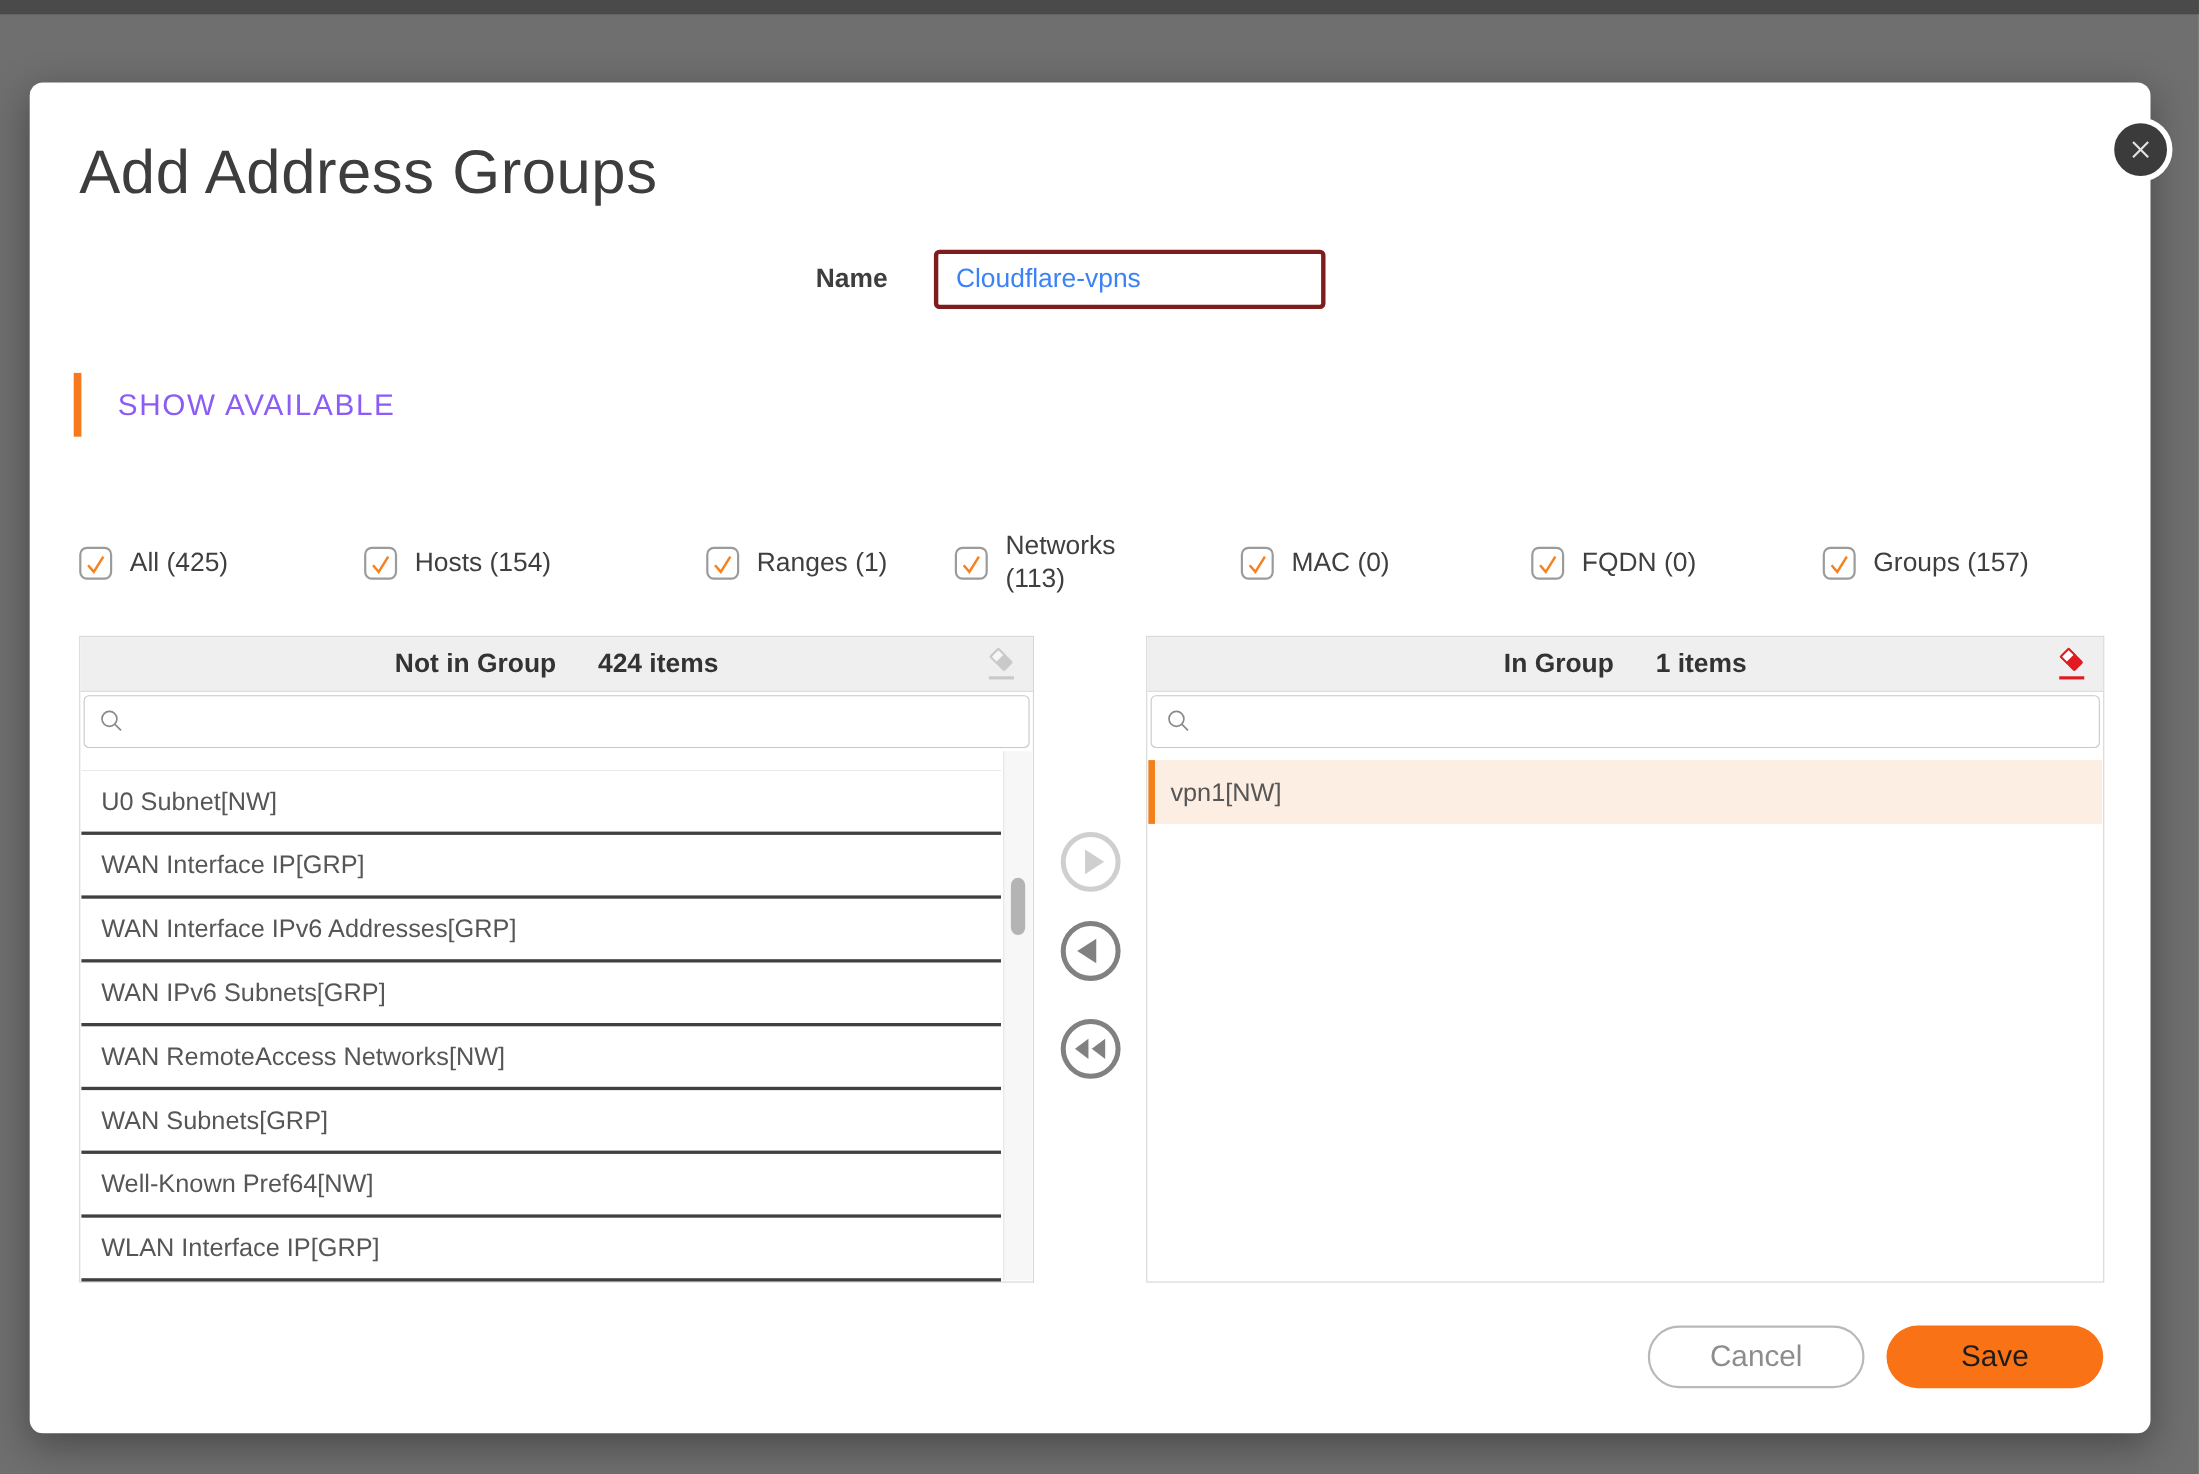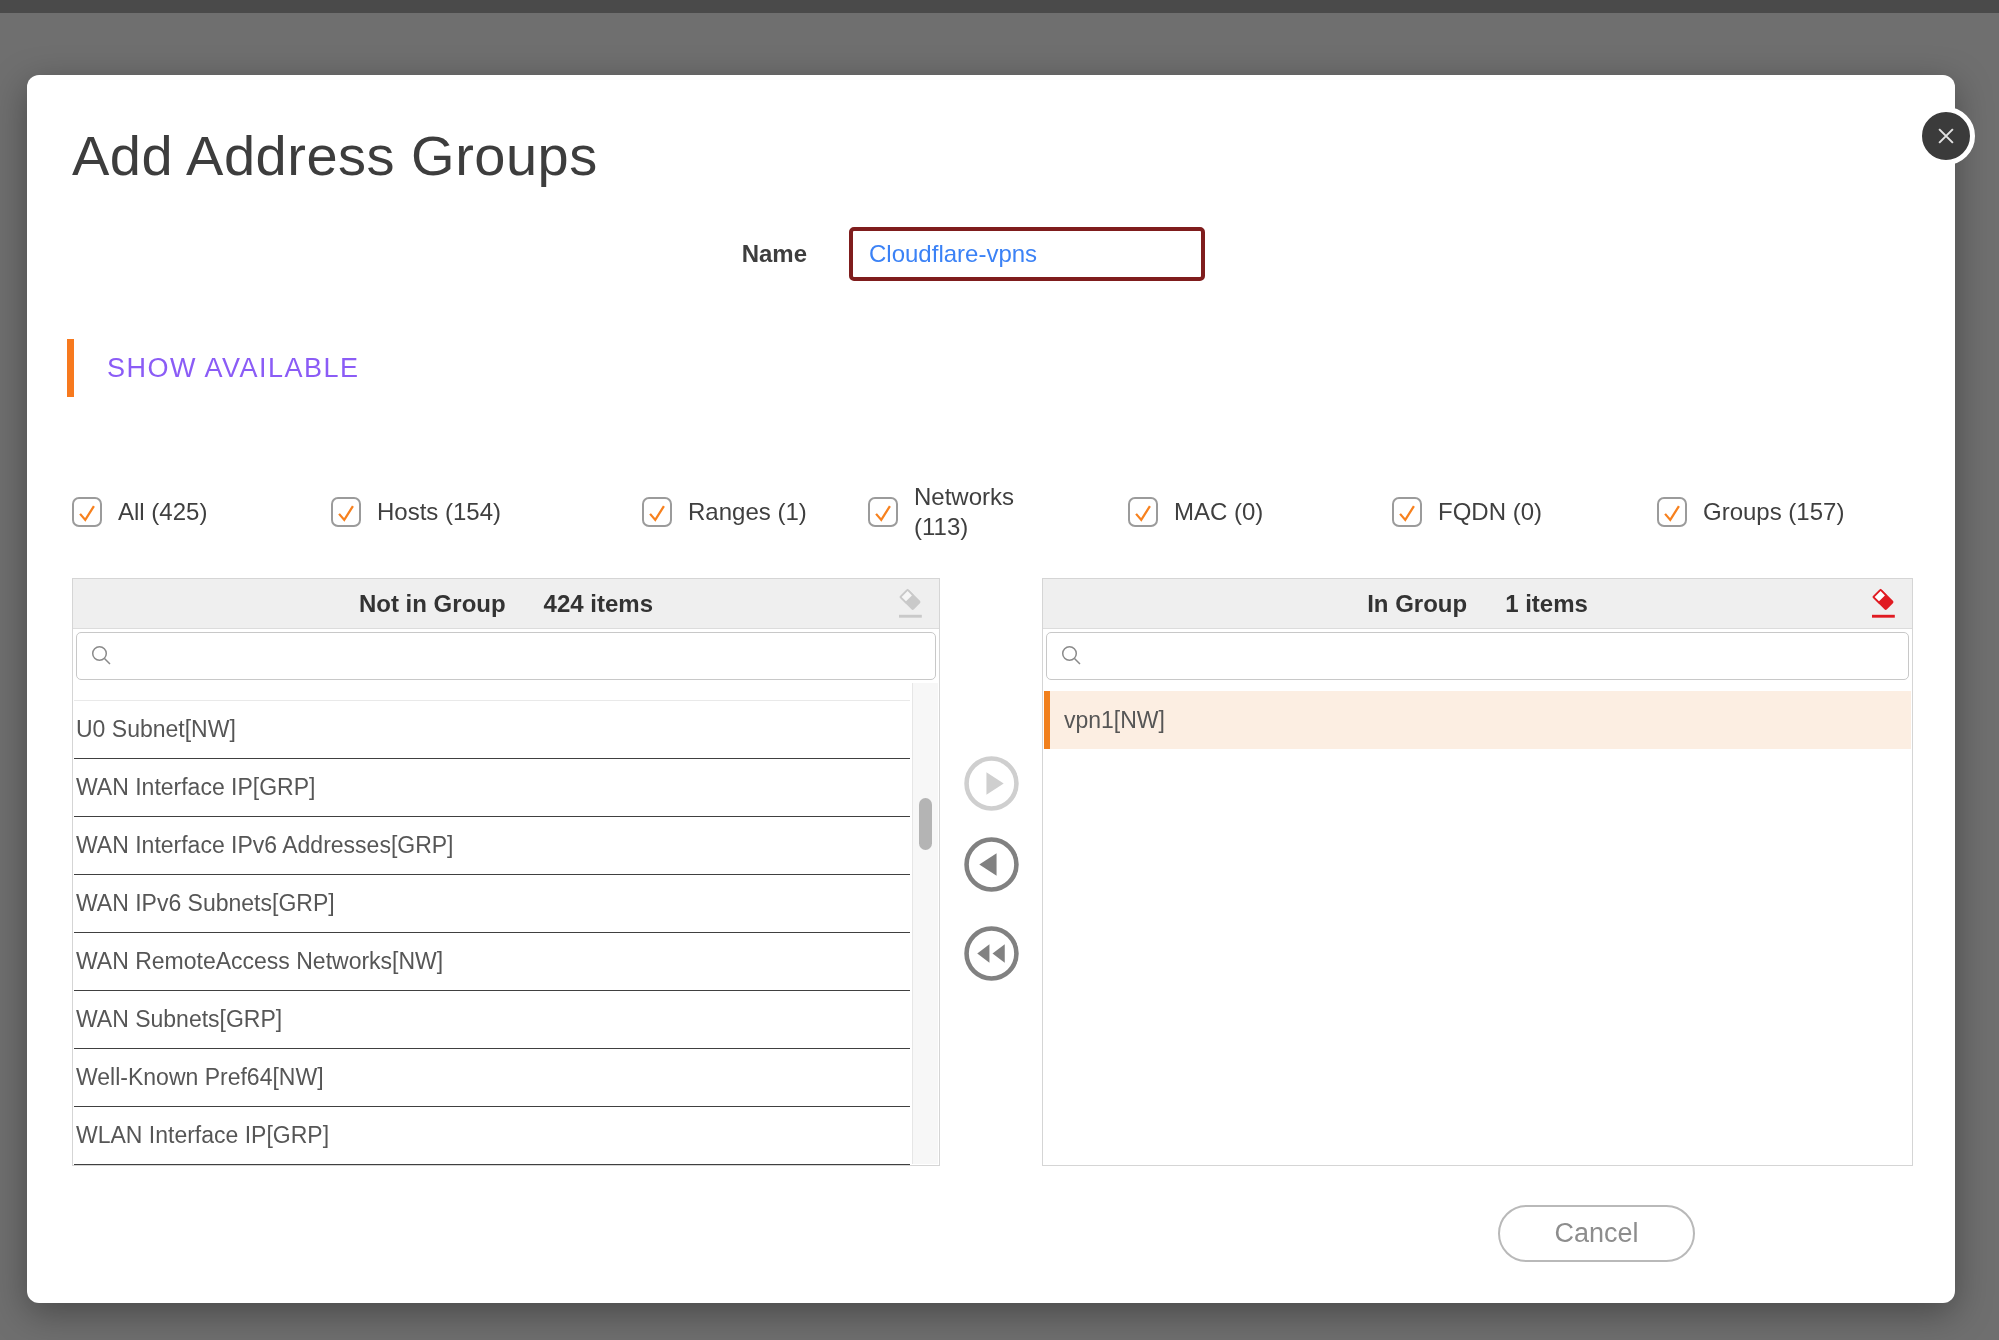--- a/index.html
+++ b/index.html
@@ -98,22 +98,22 @@
     border: none; outline: none; flex: 1; height: 100%;
     font-size: 23px; color: #4f4f4f; font-family: "Liberation Sans", sans-serif;
     background: transparent;
   }
 
   .panel-list { position: absolute; left: 1px; top: 104px; bottom: 1px; }
   .panel.left  .panel-list { right: 29px; }
   .panel.right .panel-list { right: 1px; }
   .partial-row { height: 18px; border-bottom: 1px solid #e9e9e9; }
   .list-item {
-    height: 58px; border-bottom: 1px solid #404040;
-    display: flex; align-items: center; padding-left: 2px;
+    height: 58px; border-bottom: 3px solid #404040;
+    display: flex; align-items: center; padding-left: 18px;
     font-size: 23px; color: #565656; cursor: pointer;
   }
   .list-item.selected {
     margin-top: 8px; background: #fceee2; border-left: 6px solid #f1801d;
     border-bottom: none; padding-left: 14px;
   }
 
   .scroll-track {
     position: absolute; right: 1px; top: 104px; bottom: 1px; width: 26px;
     background: #f7f7f7; border-left: 1px solid #e6e6e6;
@@ -302,14 +302,15 @@
         <line x1="15.5" y1="15.5" x2="21" y2="21"></line>
       </svg>
       <input type="text" value="" style="">
     </div>
     <div class="panel-list">
       <div class="list-item selected">vpn1[NW]</div>
     </div>
   </div>
 
   <button class="cancel-btn">Cancel</button>
+  <button class="save-btn">Save</button>
 
 </div>
 
 </body></html>

